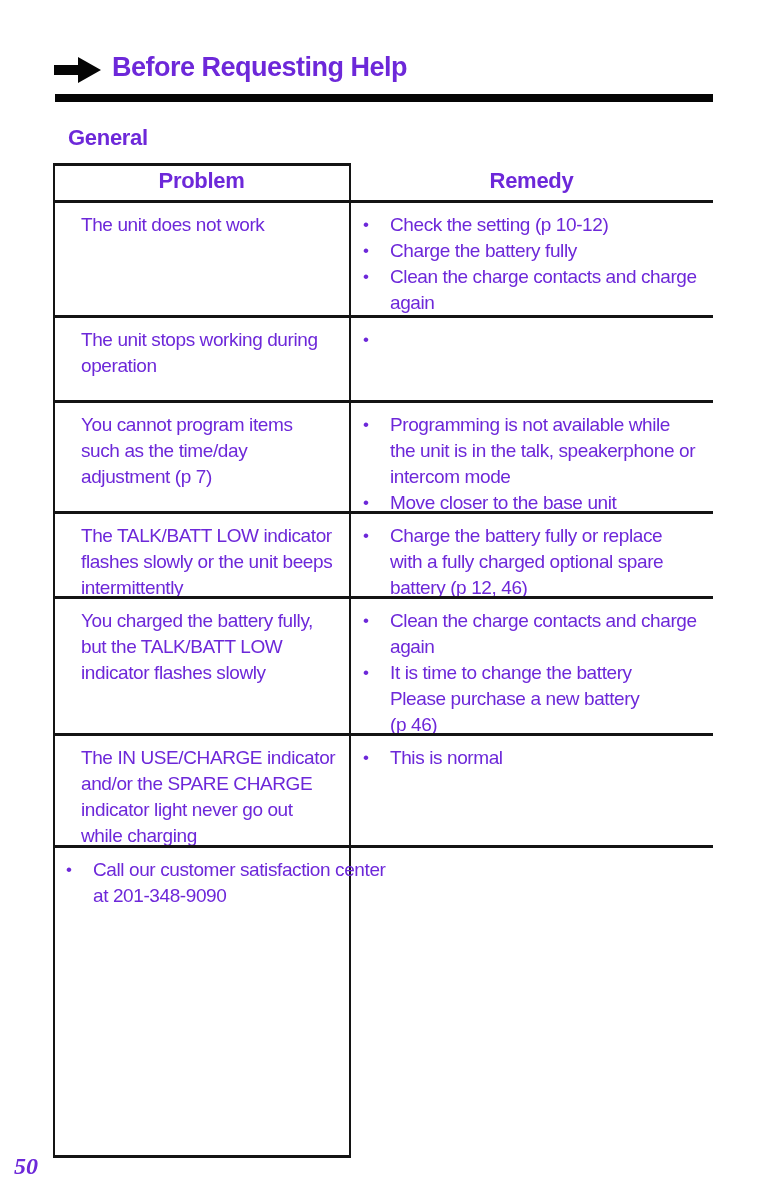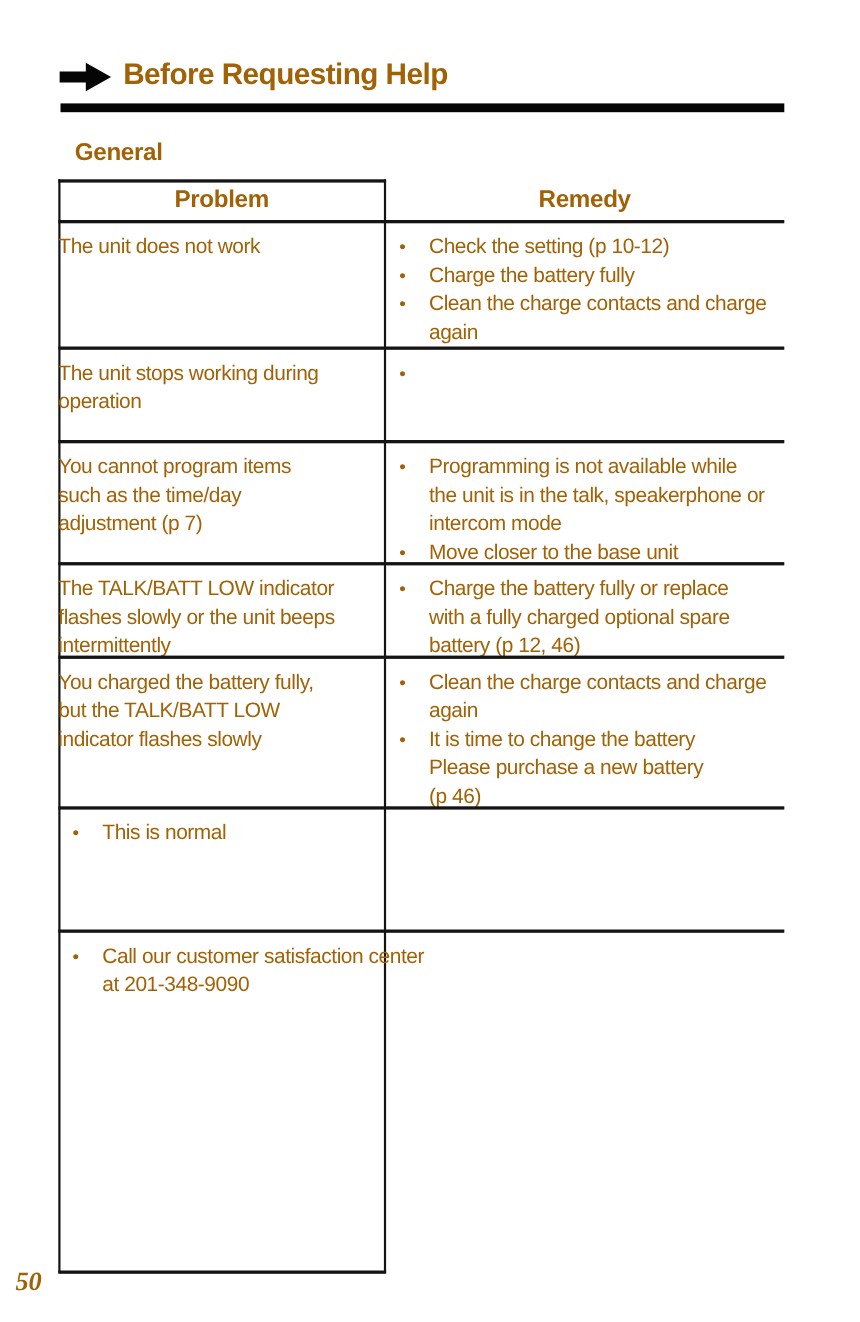--- a/index.html
+++ b/index.html
@@ -3,21 +3,21 @@
 <meta charset="utf-8">
 <style>
   * { margin: 0; padding: 0; box-sizing: border-box; }
   html, body { background: #e8e8e8; }
   .page {
     position: relative;
     width: 782px;
     height: 1202px;
     background: #ffffff;
     font-family: "Liberation Sans", sans-serif;
-    color: #a16207;
+    color: #6d28d9;
     overflow: hidden;
     margin: 0 auto;
   }
   .arrow-icon {
     position: absolute;
     left: 54px;
     top: 56px;
     width: 48px;
     height: 28px;
   }
@@ -74,21 +74,21 @@
     position: absolute;
     left: 53px;
     width: 660px;
     border-top: 3px solid #141414;
     display: flex;
     align-items: flex-start;
   }
   .cell { height: 100%; }
   .cell-problem {
     width: 297px;
-    padding: 9px 4px 0 0;
+    padding: 9px 4px 0 28px;
     font-size: 19px;
     line-height: 26px;
     letter-spacing: -0.4px;
     white-space: pre-line;
   }
   .cell-remedy {
     width: 363px;
     padding: 9px 2px 0 13px;
   }
   .remedy-item {
@@ -208,20 +208,24 @@
           </div>
           <div class="remedy-item">
             <span class="bullet">•</span>
             <span class="remedy-text">It is time to change the battery
 Please purchase a new battery
 (p 46)</span>
           </div>
         </div>
       </div>
       <div class="trow" style="top: 733px; height: 112px;">
+        <div class="cell cell-problem">The IN USE/CHARGE indicator
+and/or the SPARE CHARGE
+indicator light never go out
+while charging</div>
         <div class="cell cell-remedy">
           <div class="remedy-item">
             <span class="bullet">•</span>
             <span class="remedy-text">This is normal</span>
           </div>
         </div>
       </div>
       <div class="trow" style="top: 845px; height: 312px;">
         <div class="cell cell-remedy">
           <div class="remedy-item">

